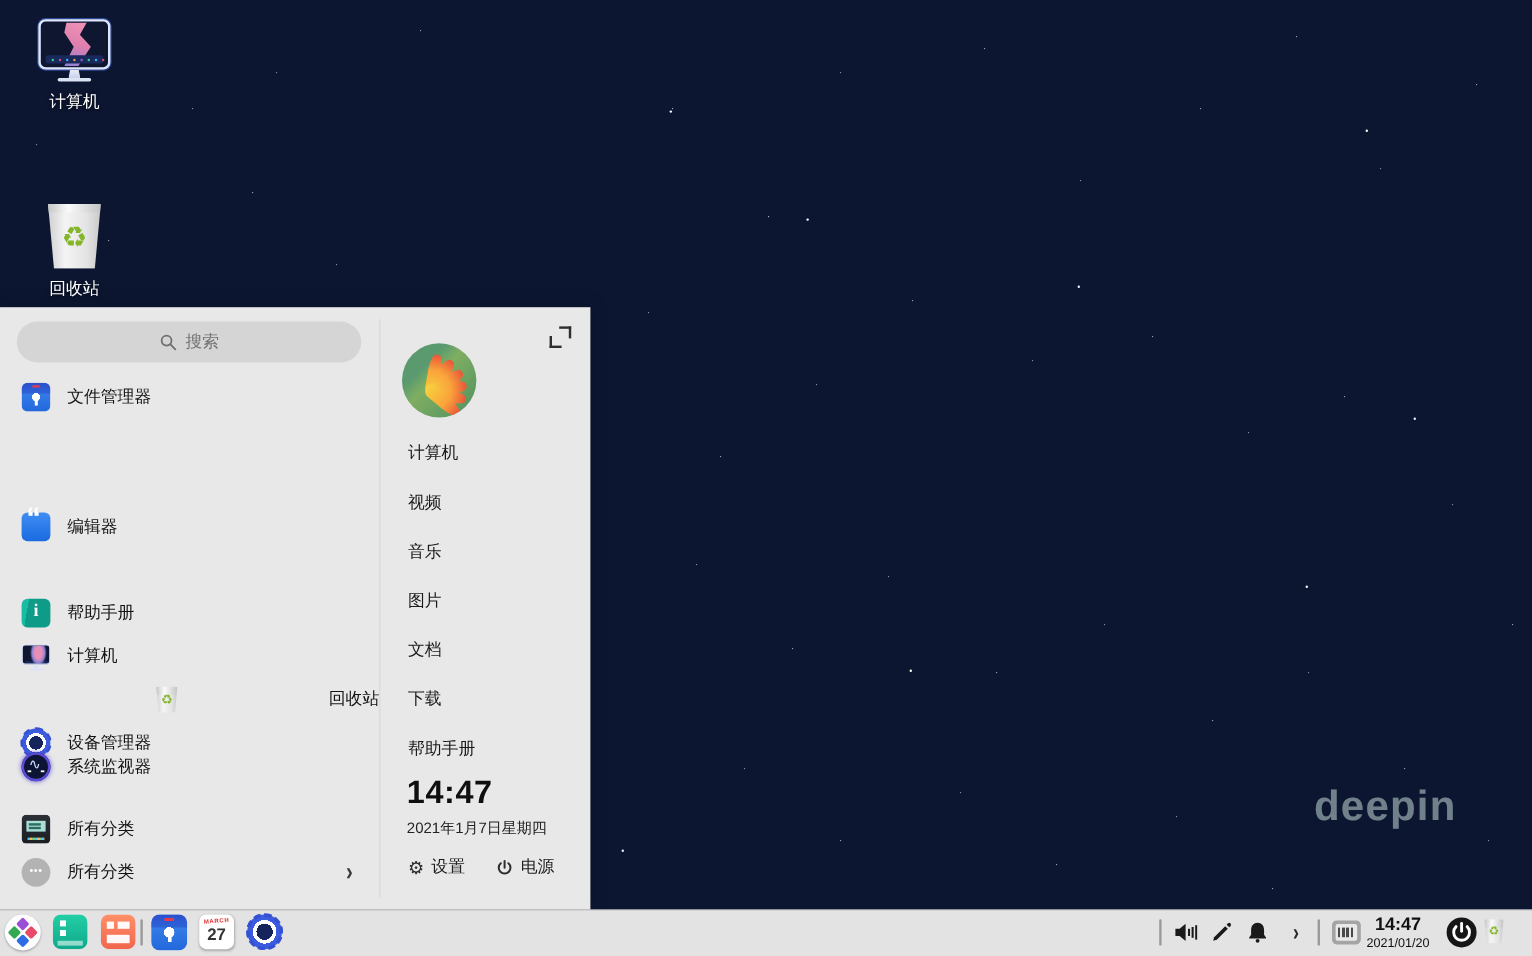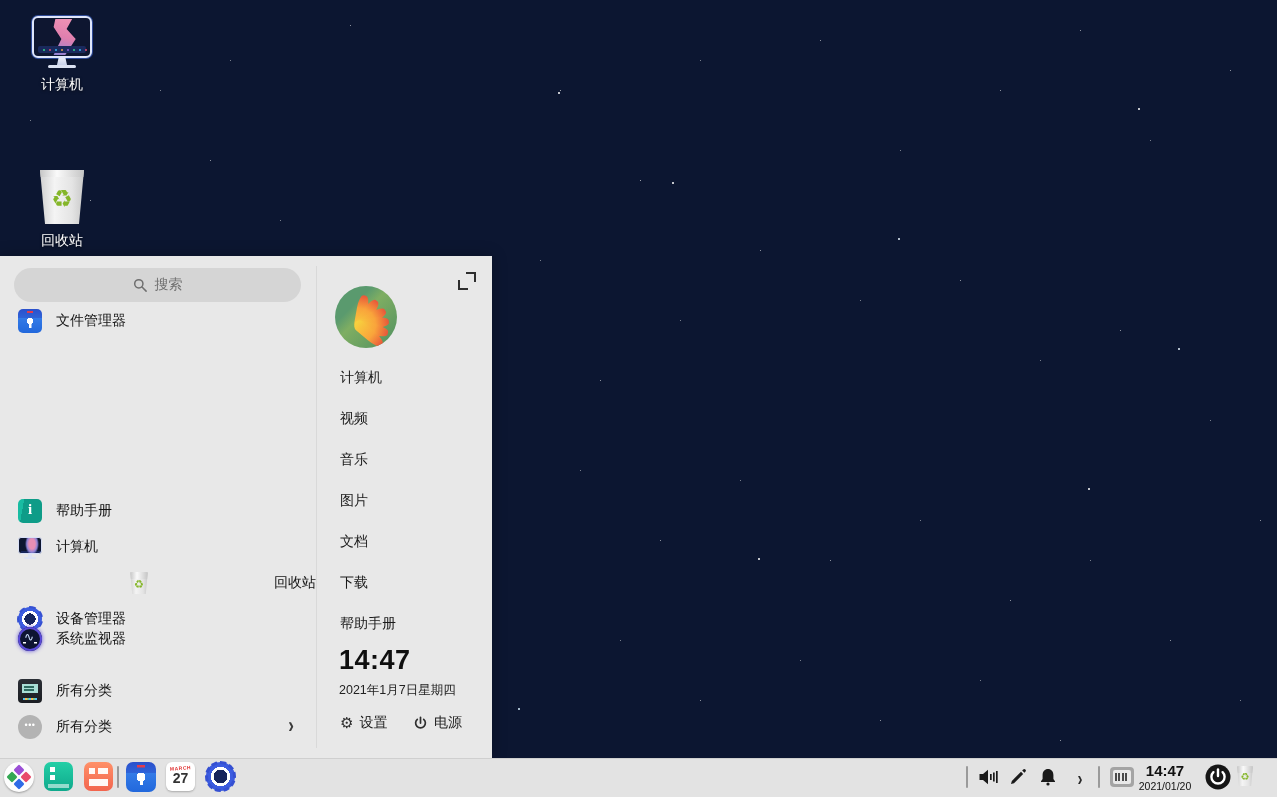--- a/index.html
+++ b/index.html
@@ -217,20 +217,21 @@
   .tray-trash { position:absolute; left:1236px; top:766px; }
 </style>
 </head>
 <body>
 
 <div class="stage">
 
   <div class="wallpaper">
     <div class="stars"></div>
     <div class="stars2"></div>
+    <div class="watermark">deepin</div>
   </div>
 
   <div class="dicon" style="left:14px; top:16px;">
     <div class="pc-wrap">
       <div class="pc-monitor">
           <div class="pc-screen">
             <div class="pc-blob"></div>
             <div class="pc-dock">
               <div class="pc-dots"></div>
             </div>
@@ -253,23 +254,27 @@
     <div class="divider"></div>
 
     <div class="searchbox">
       <svg width="15" height="15" viewBox="0 0 16 16">
         <circle cx="6.2" cy="6.2" r="4.4" fill="none" stroke="#6f6f6f" stroke-width="1.6"></circle>
         <line x1="9.6" y1="9.6" x2="14" y2="14" stroke="#6f6f6f" stroke-width="1.6" stroke-linecap="round"></line>
       </svg>
       <span>搜索</span>
     </div>
 
-    <div class="app-row" style="top:47px">
+    <div class="app-row" style="top:57px">
       <span class="ic ic-fm"></span>
       <span class="app-label">文件管理器</span>
+    </div>
+    <div class="app-row" style="top:165px">
+      <span class="ic ic-ed"></span>
+      <span class="app-label">编辑器</span>
     </div>
     <div class="app-row" style="top:237px">
       <span class="ic ic-help"></span>
       <span class="app-label">帮助手册</span>
     </div>
     <div class="app-row" style="top:273px">
       <span class="ic ic-pc-sm">
           <span class="pc-sm-mon"></span>
           <span class="pc-sm-stand"></span>
           <span class="pc-sm-base"></span>

